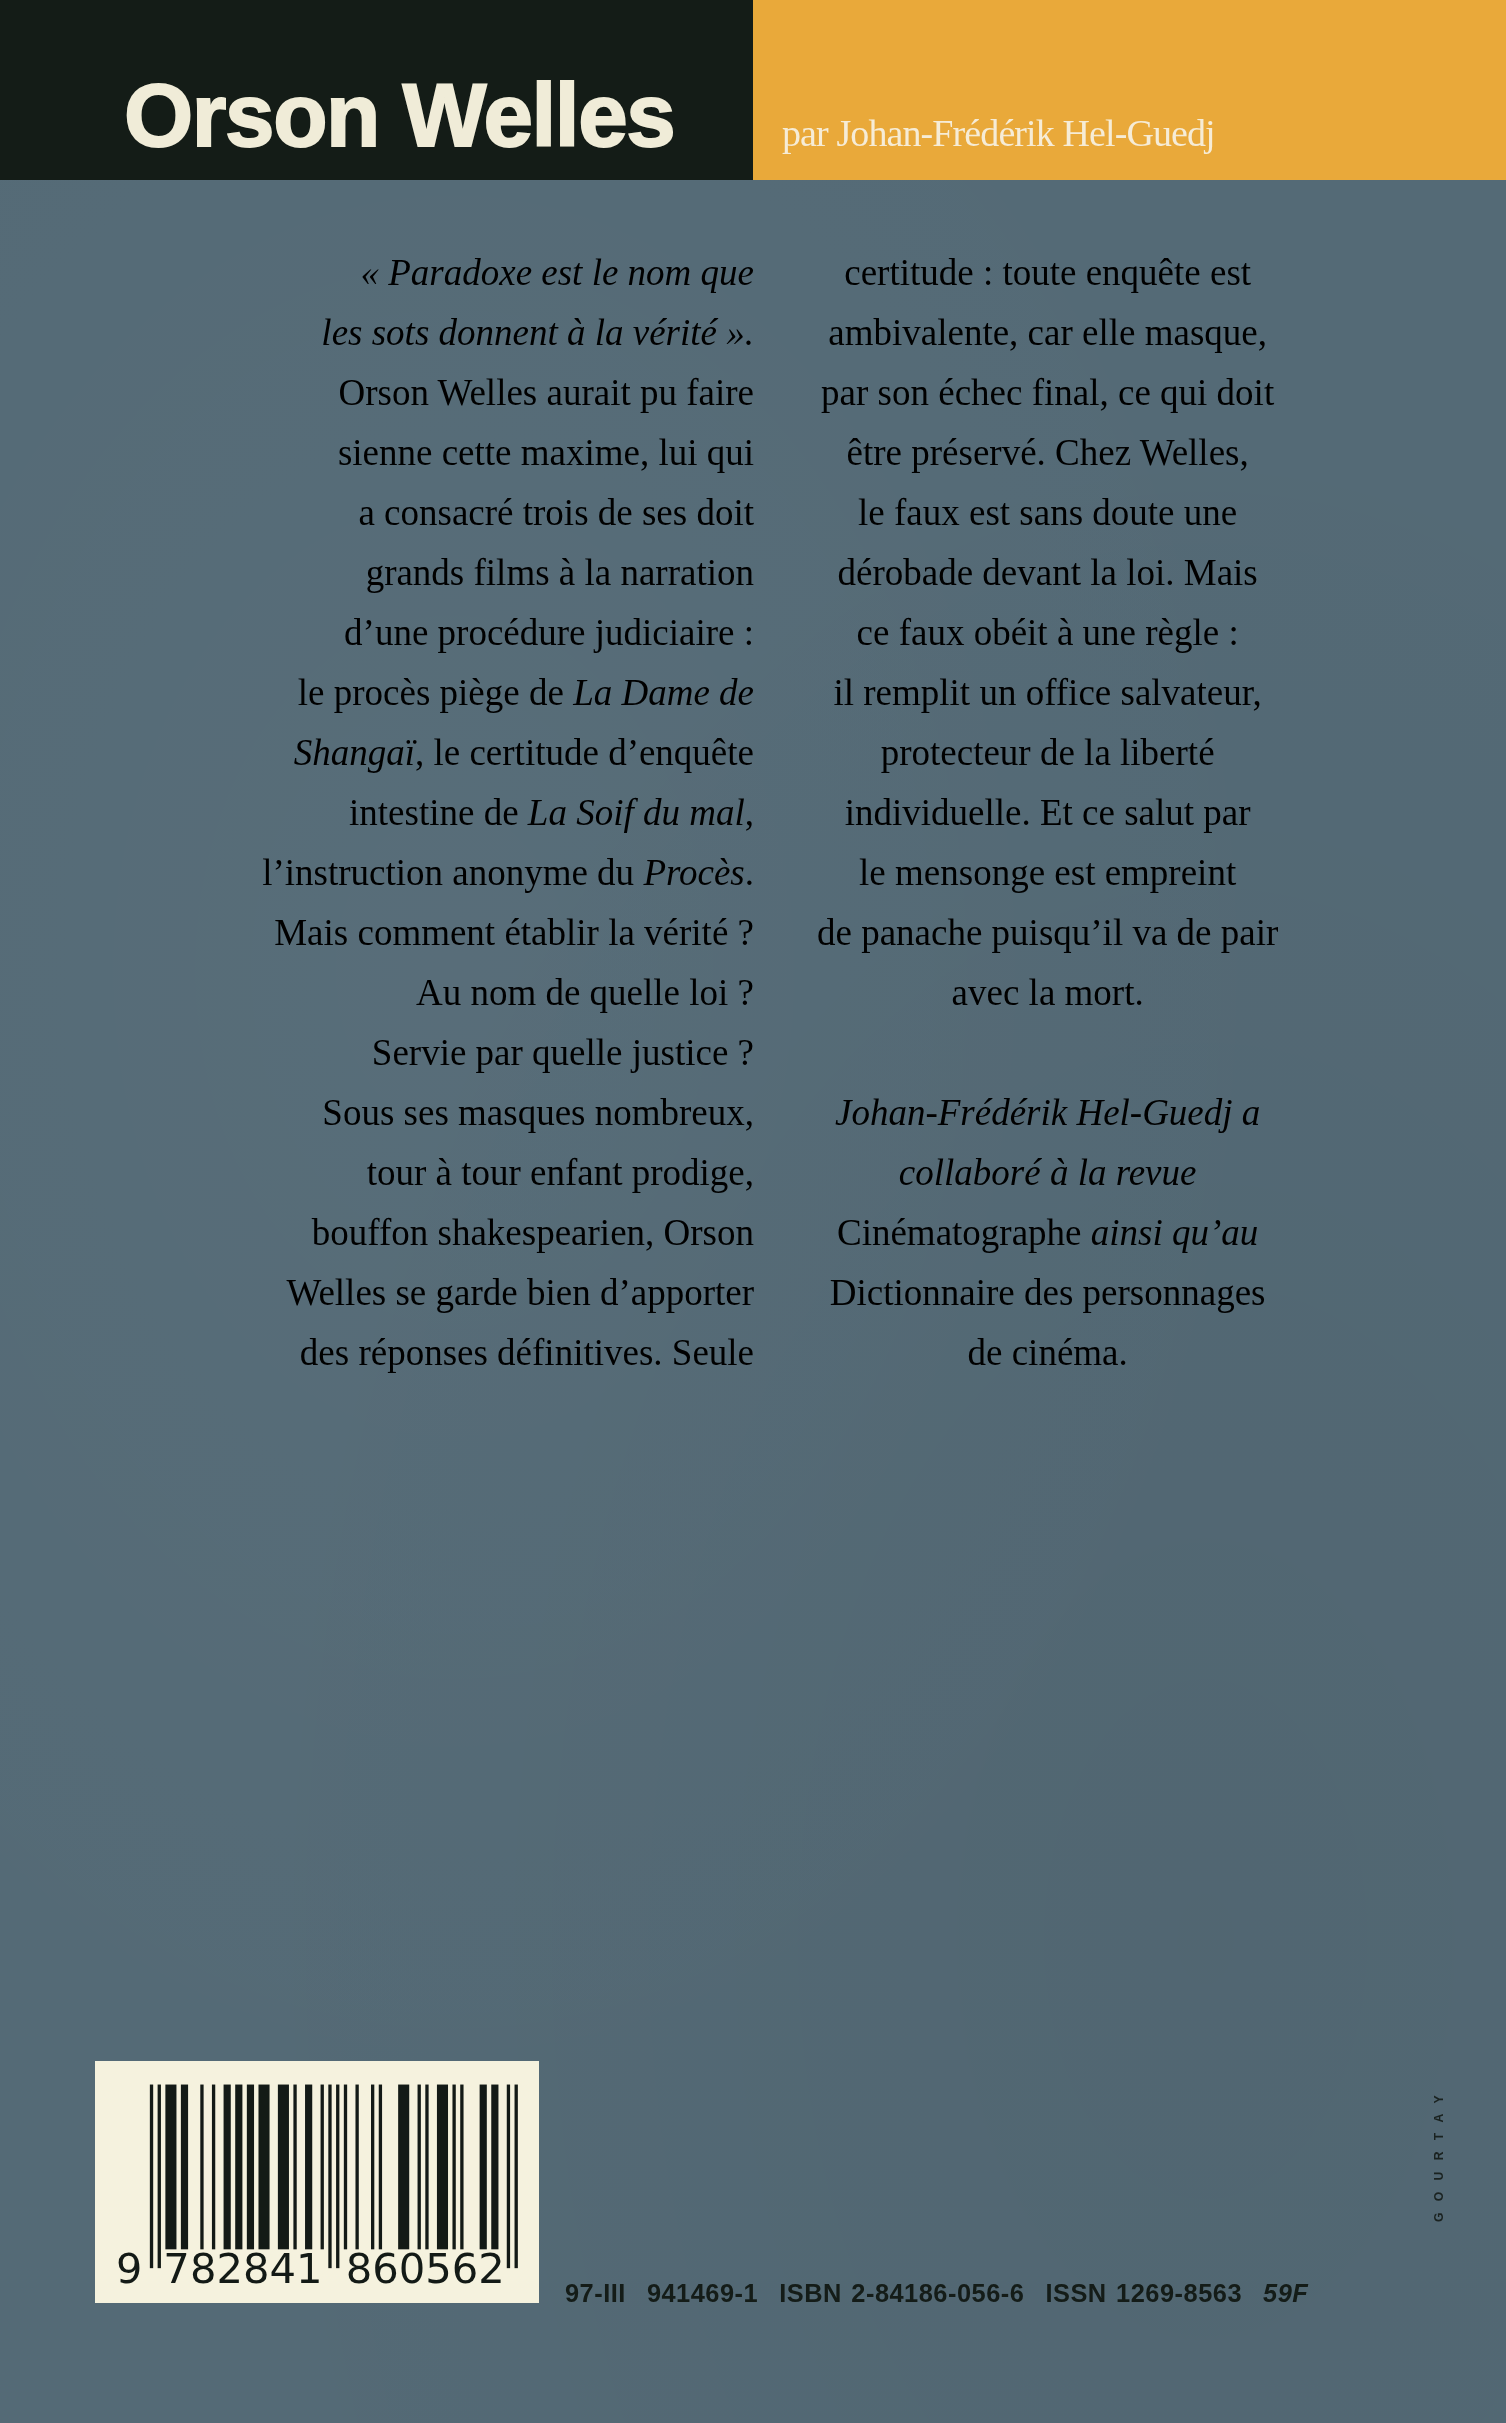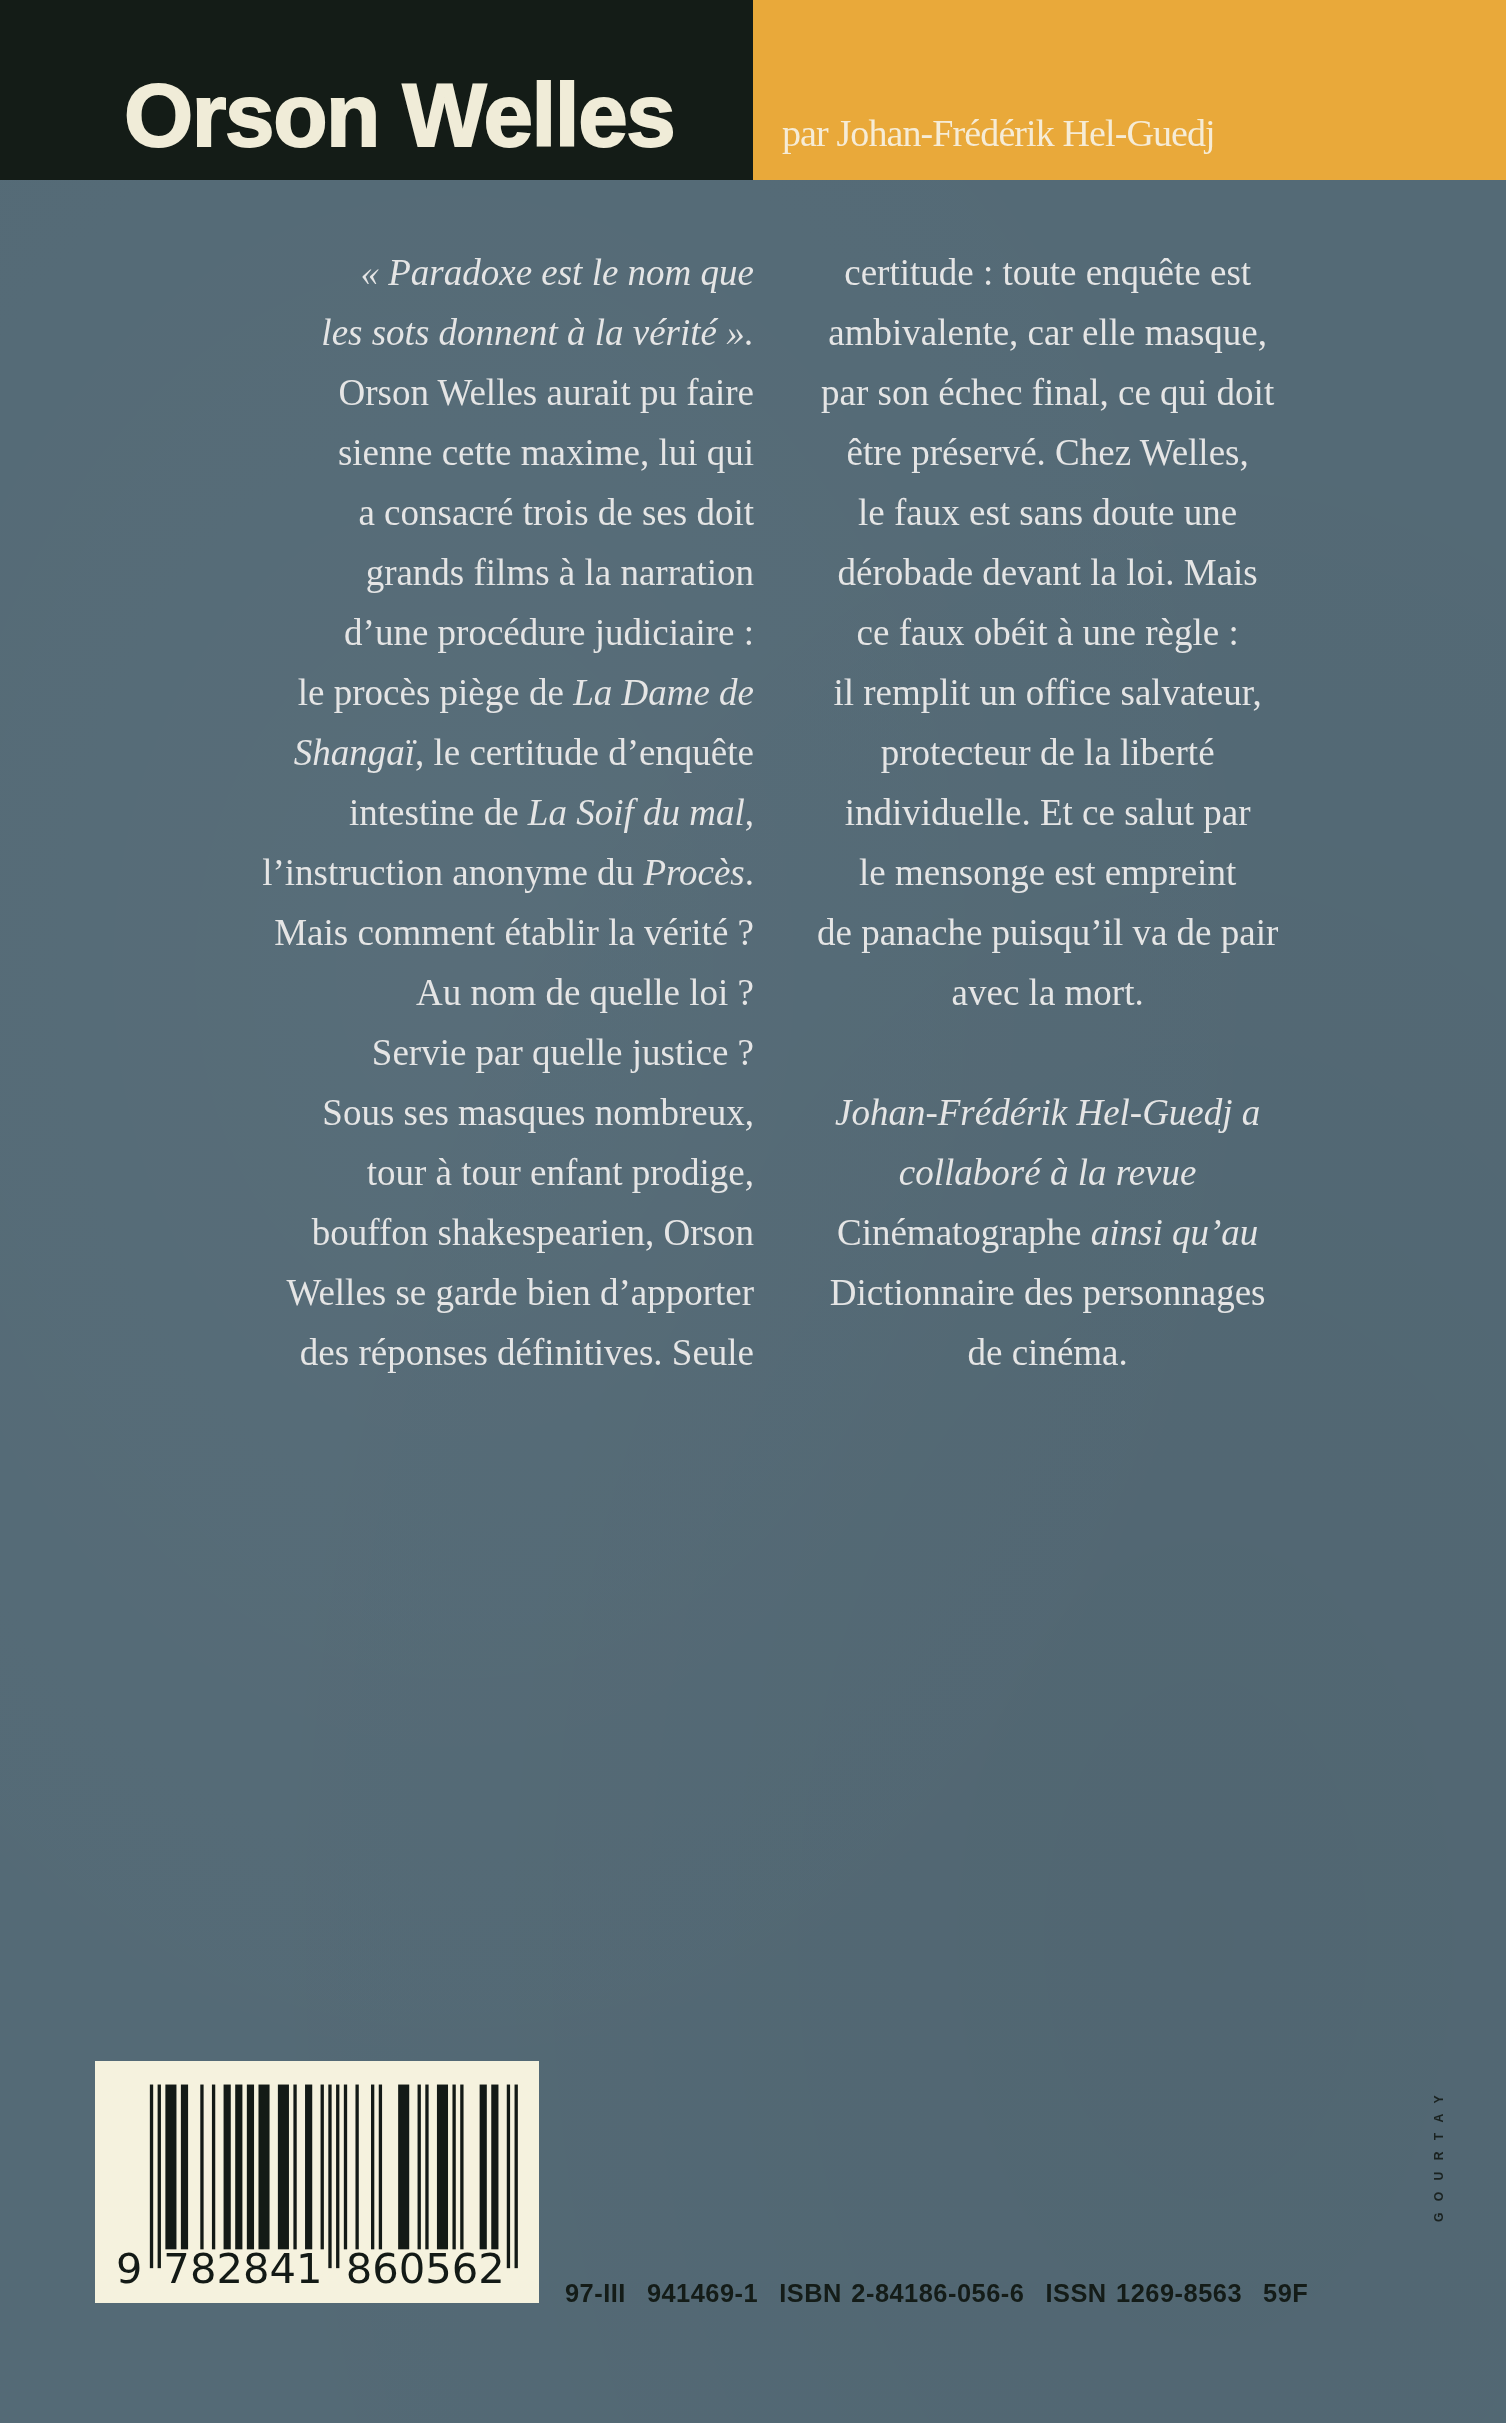--- a/index.html
+++ b/index.html
@@ -41,21 +41,21 @@
       font-size: 38px;
       line-height: 62px;
       color: #f6ecd6;
       white-space: nowrap;
       letter-spacing: -0.9px;
     }
     .col {
       position: absolute;
       font-size: 37px;
       line-height: 60px;
-      color: #e5e5e5;
+      color: #000000;
       white-space: nowrap;
     }
     .col-left { right: 753px; top: 243px; text-align: right; }
     .col-right { left: 817px; top: 243px; text-align: center; }
     .line { display: block; height: 60px; }
     .line i, .it { font-style: italic; }
     .gap { display: block; height: 60px; }
     .barcode-box {
       position: absolute; left: 95px; top: 2061px; width: 444px; height: 242px;
       background: #f5f2de;
@@ -71,21 +71,21 @@
       font-family: "Liberation Sans", "DejaVu Sans", sans-serif;
       font-weight: 700;
       font-size: 25.4px;
       line-height: 28px;
       color: #141c18;
       white-space: nowrap;
       letter-spacing: 0.5px;
       word-spacing: 1.9px;
     }
     .footer-codes span { margin-right: 21px; }
-    .footer-codes span:last-child { margin-right: 0; }
+    .footer-codes span:last-child { margin-right: 0; font-style: italic; }
     .credit {
       position: absolute; left: 1439px; top: 2153px;
       width: 0; height: 0;
     }
     .credit span {
       position: absolute; left: 0; top: 0;
       transform: translate(-50%, -50%) rotate(-90deg);
       font-family: "Liberation Sans", "DejaVu Sans", sans-serif;
       font-weight: 700;
       font-size: 12.2px;

